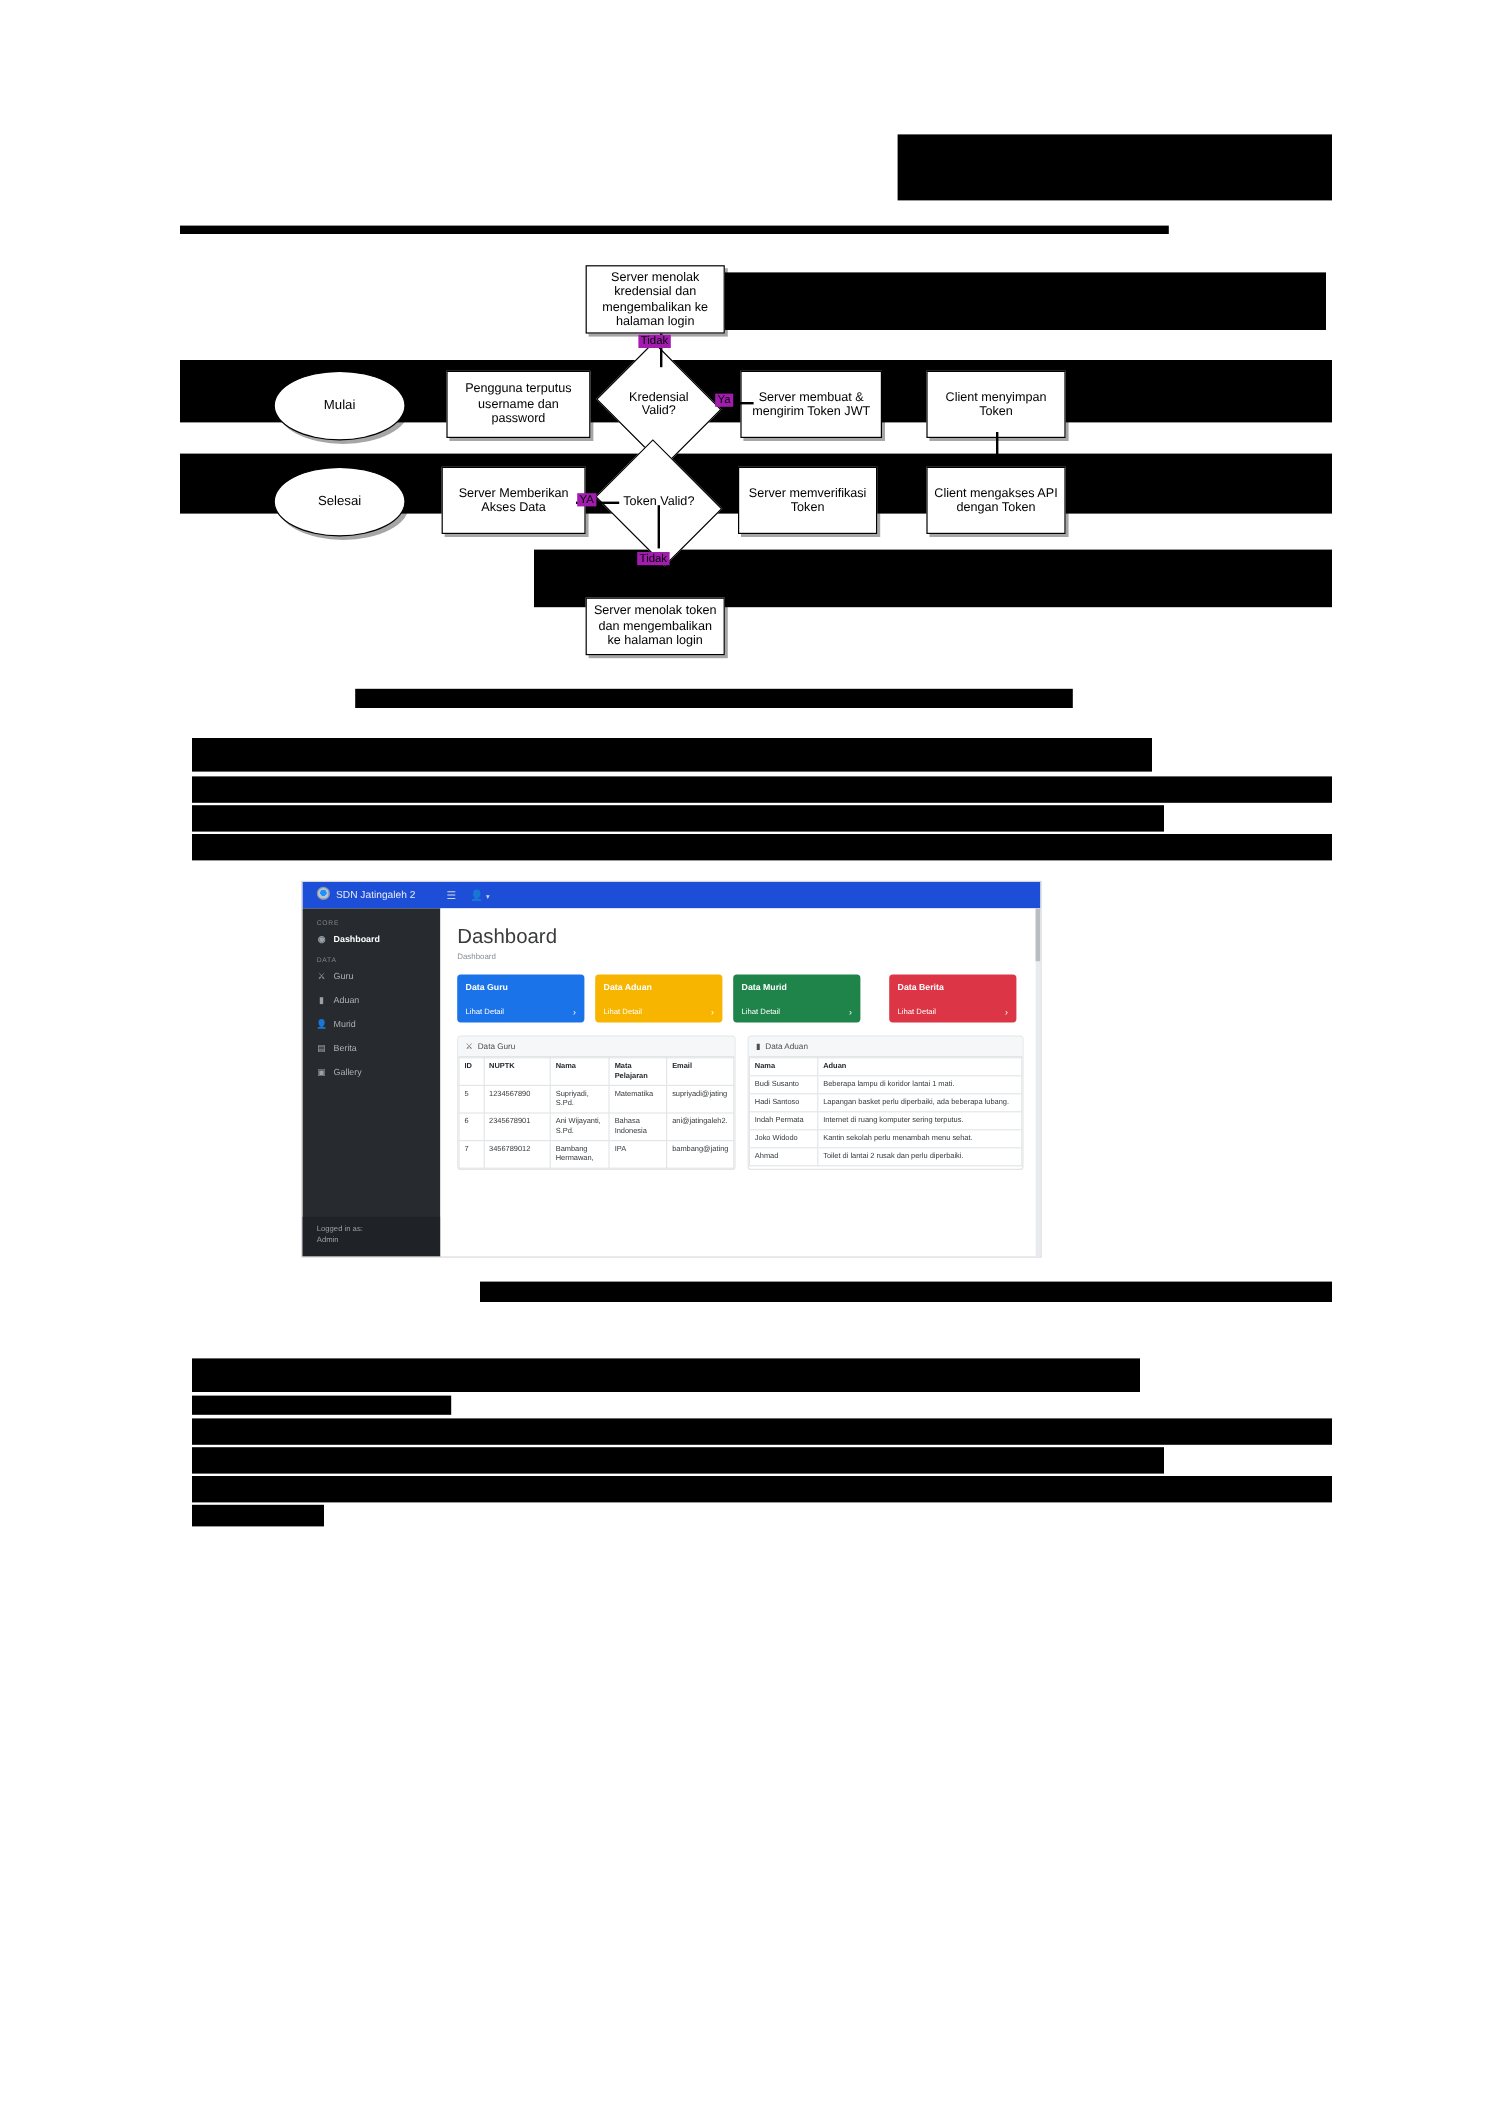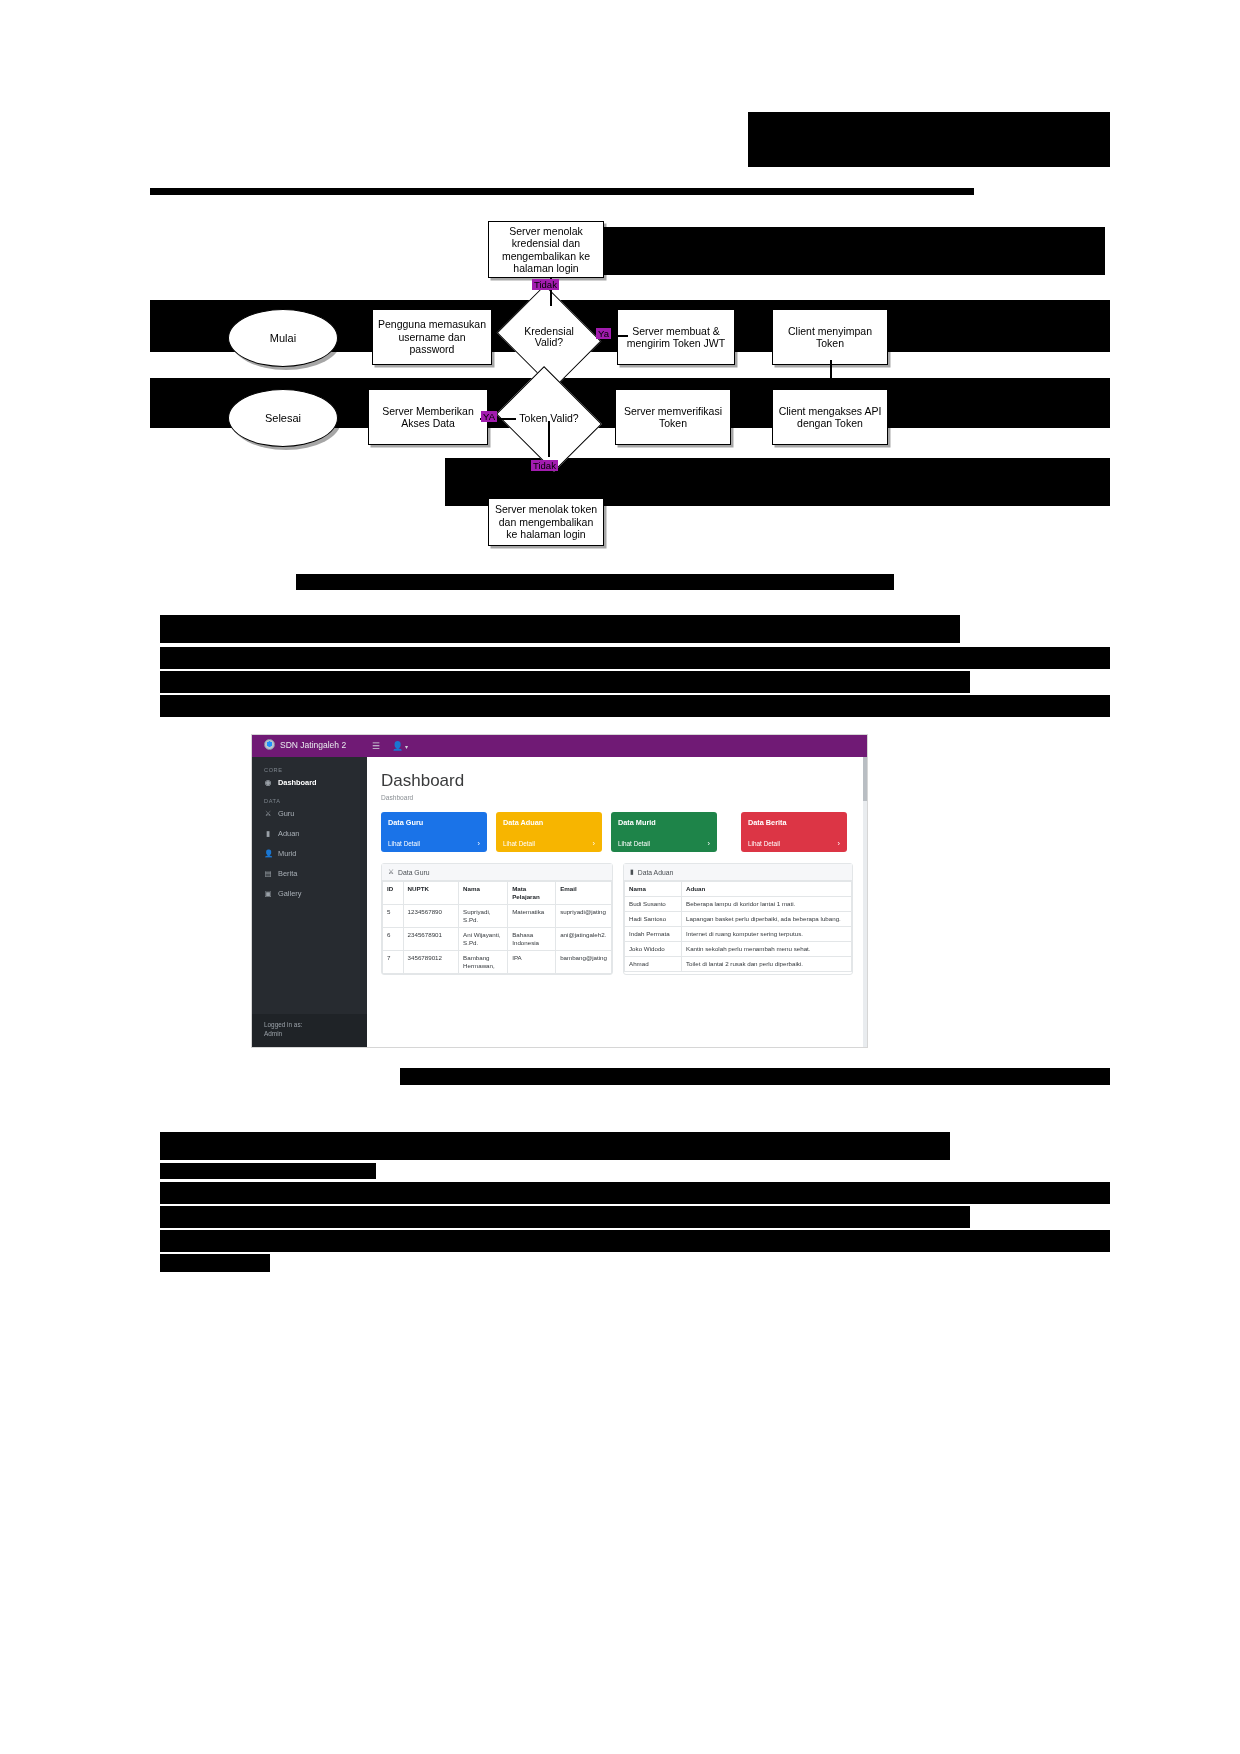--- a/index.html
+++ b/index.html
@@ -30,21 +30,21 @@
   .flbl{position:absolute;background:#a21caf;font-size:9.5px;color:#000;padding:0 2px;z-index:4;white-space:nowrap;}
   .fline{position:absolute;background:#000;z-index:1;}
   .fblk{position:absolute;background:#000;}
 
   
   .band{position:absolute;background:#000;}
 
   
   .shot{left:252px;top:735px;width:615px;height:312px;background:#fff;
         box-shadow:0 0 0 1px #d6d6d6;overflow:hidden;}
-  .shot-top{position:absolute;left:0;top:0;width:615px;height:22px;background:#701a75;}
+  .shot-top{position:absolute;left:0;top:0;width:615px;height:22px;background:#1d4ed8;}
   .brand{position:absolute;left:12px;top:4px;display:flex;align-items:center;gap:5px;
          color:#e9ecef;font-size:8.5px;white-space:nowrap;}
   .brand-logo{width:11px;height:11px;border-radius:50%;
          background:radial-gradient(circle at 50% 45%,#1e90ff 0 38%,#b9c4cf 42% 100%);
          border:1px solid #8d99a6;box-sizing:border-box;}
   .topicon{position:absolute;top:6px;color:#cfd4da;font-size:9px;}
   .sidebar{position:absolute;left:0;top:22px;width:115px;height:290px;background:#272b30;}
   .sb-sec{color:#7e868e;font-size:5.6px;letter-spacing:.6px;margin:10px 0 5px 12px;}
   .sb-item{display:flex;align-items:center;gap:6px;margin:0 0 11px 12px;color:#a9b0b7;font-size:7.4px;}
   .sb-item.active{color:#fff;font-weight:bold;}
@@ -95,21 +95,21 @@
 
     <div class="fbox" style="left:338px;top:6px;width:116px;height:57px;">
       <span>Server menolak kredensial dan mengembalikan ke halaman login</span>
     </div>
     <div class="flbl" style="left:382px;top:64px;">Tidak</div>
 
     <div class="fell" style="left:78px;top:94px;width:108px;height:56px;">
       <span>Mulai</span>
     </div>
     <div class="fbox" style="left:222px;top:94px;width:120px;height:56px;">
-      <span>Pengguna memasukan username dan password</span>
+      <span>Pengguna terputus username dan password</span>
     </div>
     <div class="fdia" style="left:359px;top:88px;width:80px;height:68px;justify-content:center;">
       <span class="dshape"></span>
       <span class="dtext">Kredensial Valid?</span>
     </div>
     <div class="flbl" style="left:446px;top:113px;">Ya</div>
     <div class="fbox" style="left:467px;top:94px;width:118px;height:56px;">
       <span>Server membuat &amp; mengirim Token JWT</span>
     </div>
     <div class="fbox" style="left:622px;top:94px;width:116px;height:56px;">

